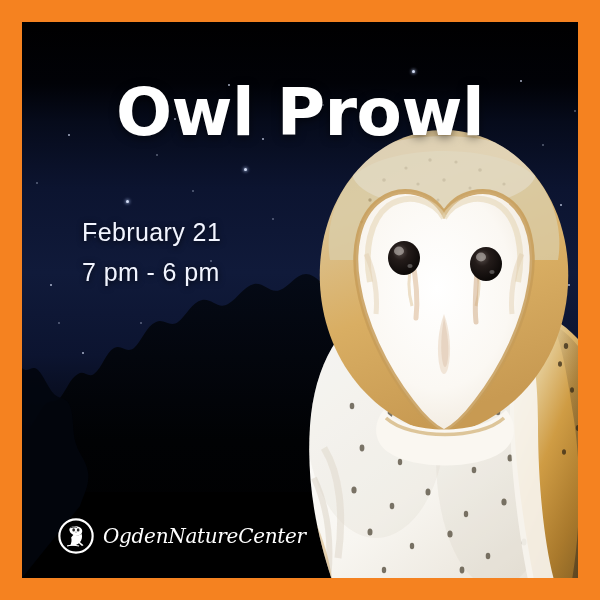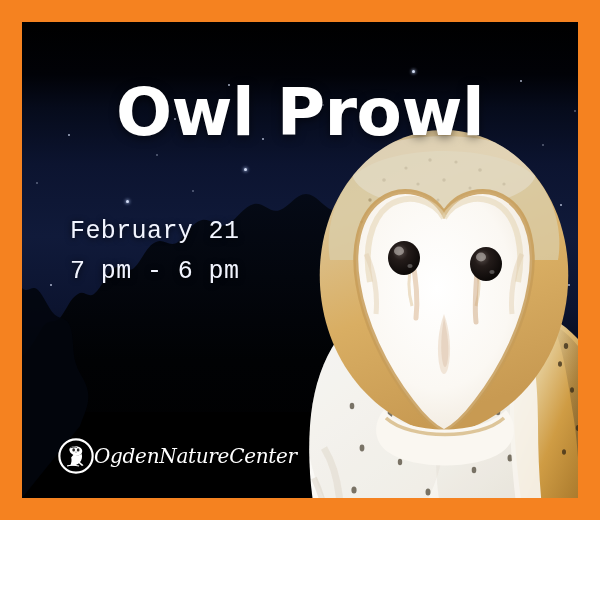--- a/index.html
+++ b/index.html
@@ -8,21 +8,21 @@
     background: #ffffff;
   }
   body {
     font-family: "Liberation Sans", sans-serif;
   }
 
   
   .poster {
     position: relative;
     width: 600px;
-    height: 520px;
+    height: 600px;
     box-sizing: border-box;
     background: #F58220;          
     padding: 22px;
     overflow: hidden;
   }
 
   
   .stage {
     position: relative;
     width: 100%;
@@ -80,25 +80,25 @@
     font-size: 66px;
     letter-spacing: -0.5px;
     line-height: 1.05;
     z-index: 6;
     text-shadow: 0 2px 10px rgba(0,0,0,.55);
   }
 
   
   .infoblock {
     position: absolute;
-    left: 48px;
+    left: 60px;
     top: 190px;
     z-index: 6;
     color: #f2f5ff;
-    font-family: Liberation Mono, monospace;
+    font-family: Liberation Sans, sans-serif;
     font-size: 25px;
     line-height: 1.6;
     letter-spacing: .4px;
     text-shadow: 0 1px 6px rgba(0,0,0,.8);
   }
   .infoblock .line { white-space: nowrap; }
 
   
   .owl {
     position: absolute;
@@ -110,20 +110,21 @@
   }
   .owl svg { display: block; width: 100%; height: 100%; }
 
   
   .logo {
     position: absolute;
     left: 36px;
     bottom: 24px;
     display: flex;
     align-items: center;
+    gap: 9px;
     z-index: 7;
   }
   .logo-badge { width: 36px; height: 36px; flex: 0 0 36px; }
   .logo-badge svg { display: block; width: 100%; height: 100%; }
   .logo-word {
     color: #ffffff;
     font-family: "DejaVu Serif", serif;
     font-style: italic;
     font-size: 20px;
     letter-spacing: -0.3px;

